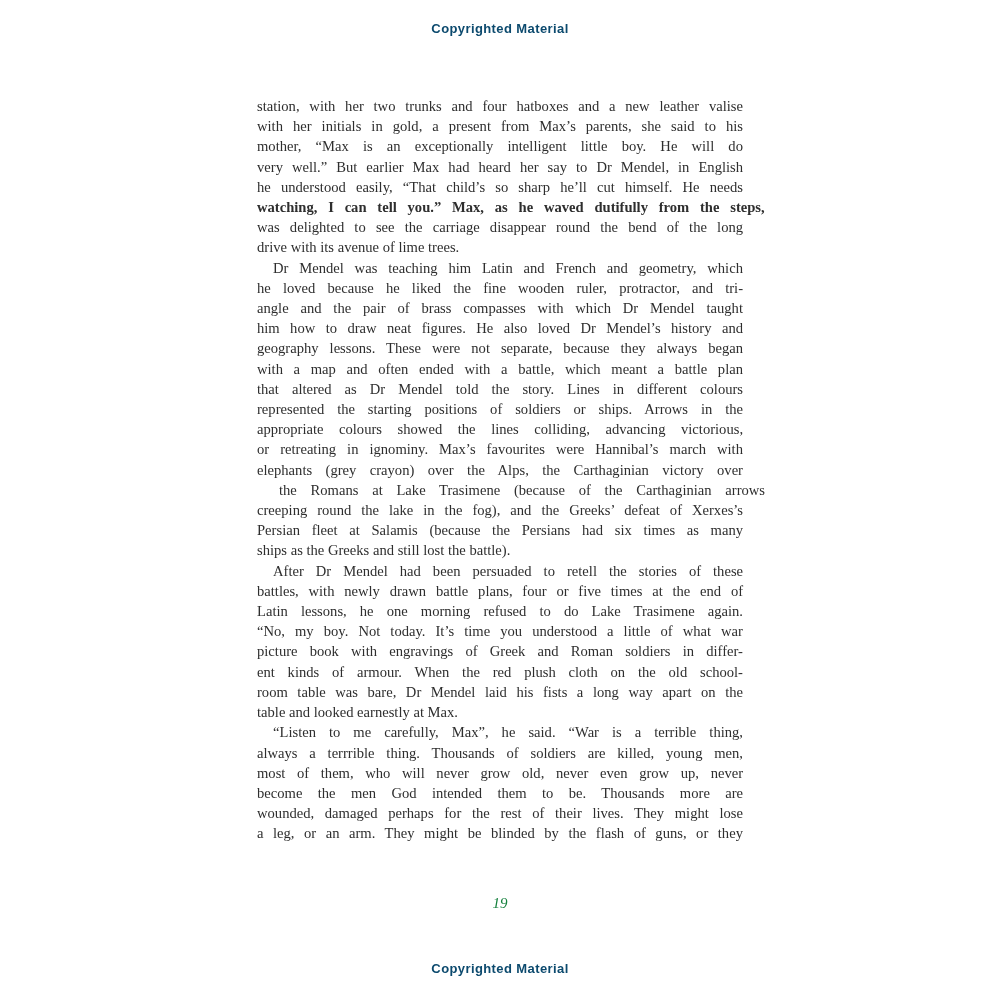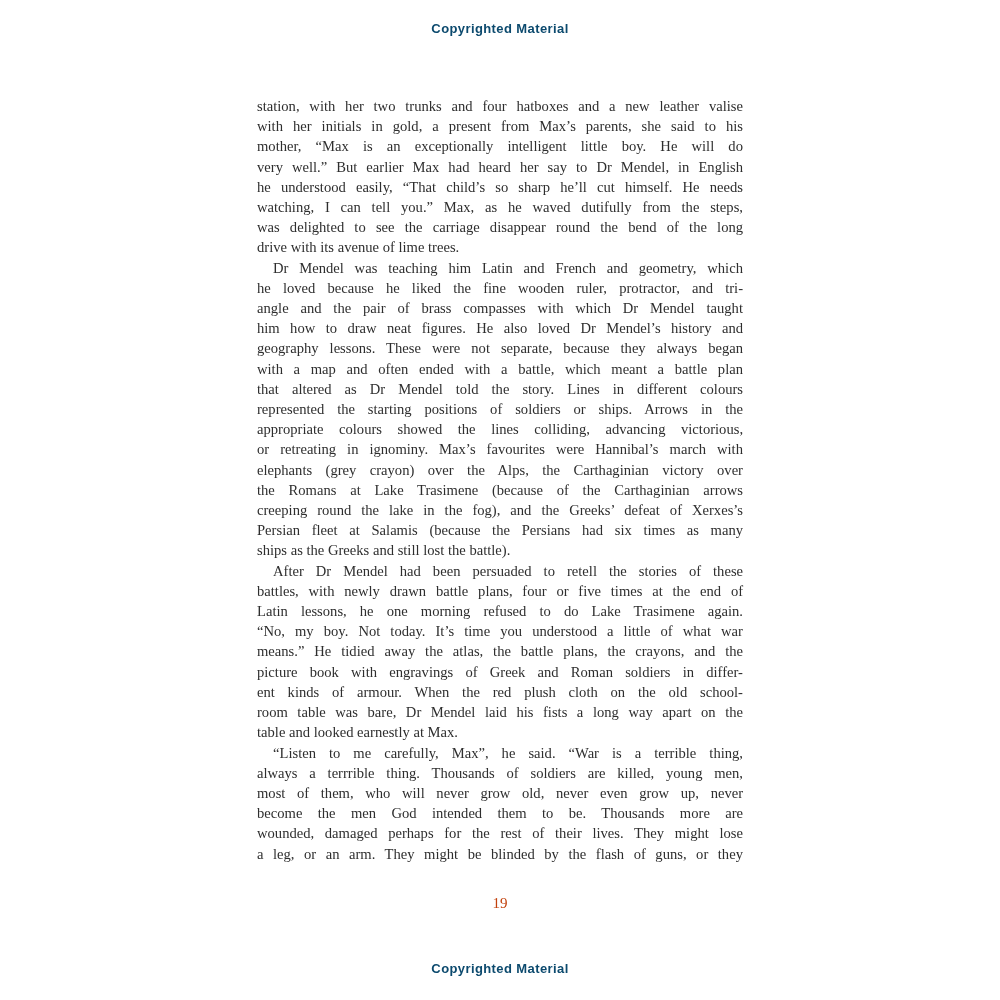--- a/index.html
+++ b/index.html
@@ -44,63 +44,63 @@
   }
   .line.indent { margin-left: 16px; }
 
   .page-number {
     position: absolute;
     left: 0;
     top: 895px;
     width: 100%;
     text-align: center;
     font-size: 15px;
-    color: #c2410c;
+    color: #15803d;
     font-variant-numeric: oldstyle-nums;
+    font-style: italic;
   }
 </style>
 </head>
 <body>
 
 <div class="watermark top">Copyrighted Material</div>
 
 <div class="text-block">
     <div class="para">
       <div class="line" style="word-spacing: 6.15px;">station, with her two trunks and four hatboxes and a new leather valise</div>
       <div class="line" style="word-spacing: 6.36px; text-align: center;">with her initials in gold, a present from Max’s parents, she said to his</div>
       <div class="line" style="word-spacing: 10.49px;">mother, “Max is an exceptionally intelligent little boy. He will do</div>
       <div class="line" style="word-spacing: 5.37px;">very well.” But earlier Max had heard her say to Dr Mendel, in English</div>
       <div class="line" style="word-spacing: 6.5px;">he understood easily, “That child’s so sharp he’ll cut himself. He needs</div>
-      <div class="line" style="word-spacing: 7.13px;">watching, I can tell you.” Max, as he waved dutifully from the steps,</div>
+      <div class="line" style="word-spacing: 7.13px; font-weight: bold;">watching, I can tell you.” Max, as he waved dutifully from the steps,</div>
       <div class="line" style="word-spacing: 6.53px;">was delighted to see the carriage disappear round the bend of the long</div>
       <div class="line last">drive with its avenue of lime trees.</div>
     </div>
     <div class="para">
       <div class="line indent" style="word-spacing: 7.17px;">Dr Mendel was teaching him Latin and French and geometry, which</div>
       <div class="line" style="word-spacing: 8.52px; text-align: center;">he loved because he liked the fine wooden ruler, protractor, and tri-</div>
       <div class="line" style="word-spacing: 8.18px;">angle and the pair of brass compasses with which Dr Mendel taught</div>
       <div class="line" style="word-spacing: 6.76px;">him how to draw neat figures. He also loved Dr Mendel’s history and</div>
       <div class="line" style="word-spacing: 7.34px;">geography lessons. These were not separate, because they always began</div>
       <div class="line" style="word-spacing: 7.02px;">with a map and often ended with a battle, which meant a battle plan</div>
       <div class="line" style="word-spacing: 9.37px;">that altered as Dr Mendel told the story. Lines in different colours</div>
       <div class="line" style="word-spacing: 9.24px;">represented the starting positions of soldiers or ships. Arrows in the</div>
       <div class="line" style="word-spacing: 11.94px;">appropriate colours showed the lines colliding, advancing victorious,</div>
       <div class="line" style="word-spacing: 7.36px;">or retreating in ignominy. Max’s favourites were Hannibal’s march with</div>
       <div class="line" style="word-spacing: 9.78px;">elephants (grey crayon) over the Alps, the Carthaginian victory over</div>
-      <div class="line" style="word-spacing: 10.1px;">the Romans at Lake Trasimene (because of the Carthaginian arrows</div>
+      <div class="line" style="word-spacing: 10.1px; margin-left: 22px;">the Romans at Lake Trasimene (because of the Carthaginian arrows</div>
       <div class="line" style="word-spacing: 6.32px;">creeping round the lake in the fog), and the Greeks’ defeat of Xerxes’s</div>
       <div class="line" style="word-spacing: 8.04px;">Persian fleet at Salamis (because the Persians had six times as many</div>
       <div class="line last">ships as the Greeks and still lost the battle).</div>
     </div>
     <div class="para">
       <div class="line indent" style="word-spacing: 8.36px;">After Dr Mendel had been persuaded to retell the stories of these</div>
       <div class="line" style="word-spacing: 6.12px;">battles, with newly drawn battle plans, four or five times at the end of</div>
       <div class="line" style="word-spacing: 9.45px;">Latin lessons, he one morning refused to do Lake Trasimene again.</div>
       <div class="line" style="word-spacing: 6.41px;">“No, my boy. Not today. It’s time you understood a little of what war</div>
-      <div class="line" style="word-spacing: 6.26px;">means.” He tidied away the atlas, the battle plans, the crayons, and the</div>
       <div class="line" style="word-spacing: 8.53px;">picture book with engravings of Greek and Roman soldiers in differ-</div>
       <div class="line" style="word-spacing: 9.14px;">ent kinds of armour. When the red plush cloth on the old school-</div>
       <div class="line" style="word-spacing: 5.91px;">room table was bare, Dr Mendel laid his fists a long way apart on the</div>
       <div class="line last">table and looked earnestly at Max.</div>
     </div>
     <div class="para">
       <div class="line indent" style="word-spacing: 9.36px;">“Listen to me carefully, Max”, he said. “War is a terrible thing,</div>
       <div class="line" style="word-spacing: 8.14px;">always a terrrible thing. Thousands of soldiers are killed, young men,</div>
       <div class="line" style="word-spacing: 7.98px;">most of them, who will never grow old, never even grow up, never</div>
       <div class="line" style="word-spacing: 11.71px;">become the men God intended them to be. Thousands more are</div>

